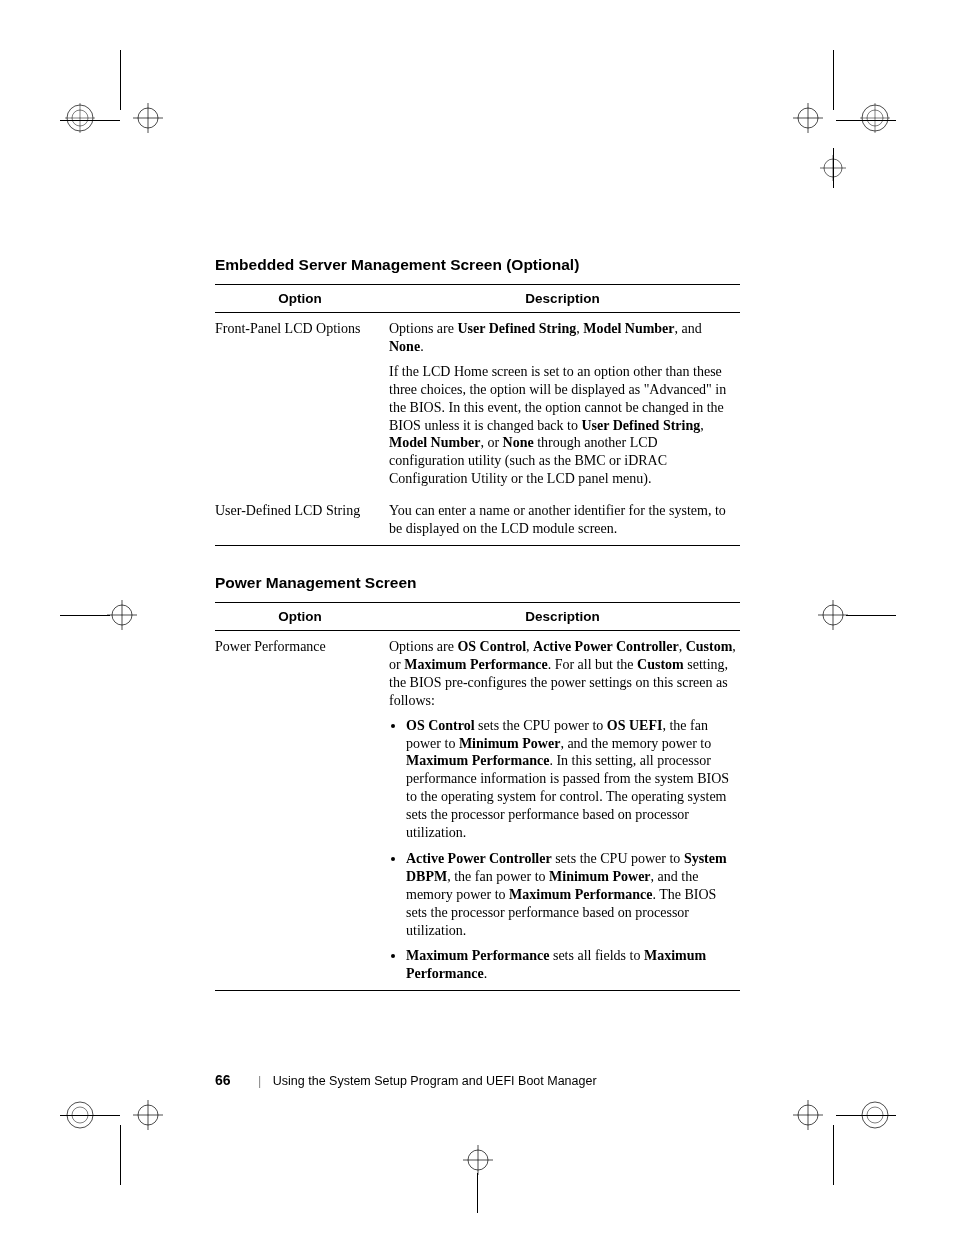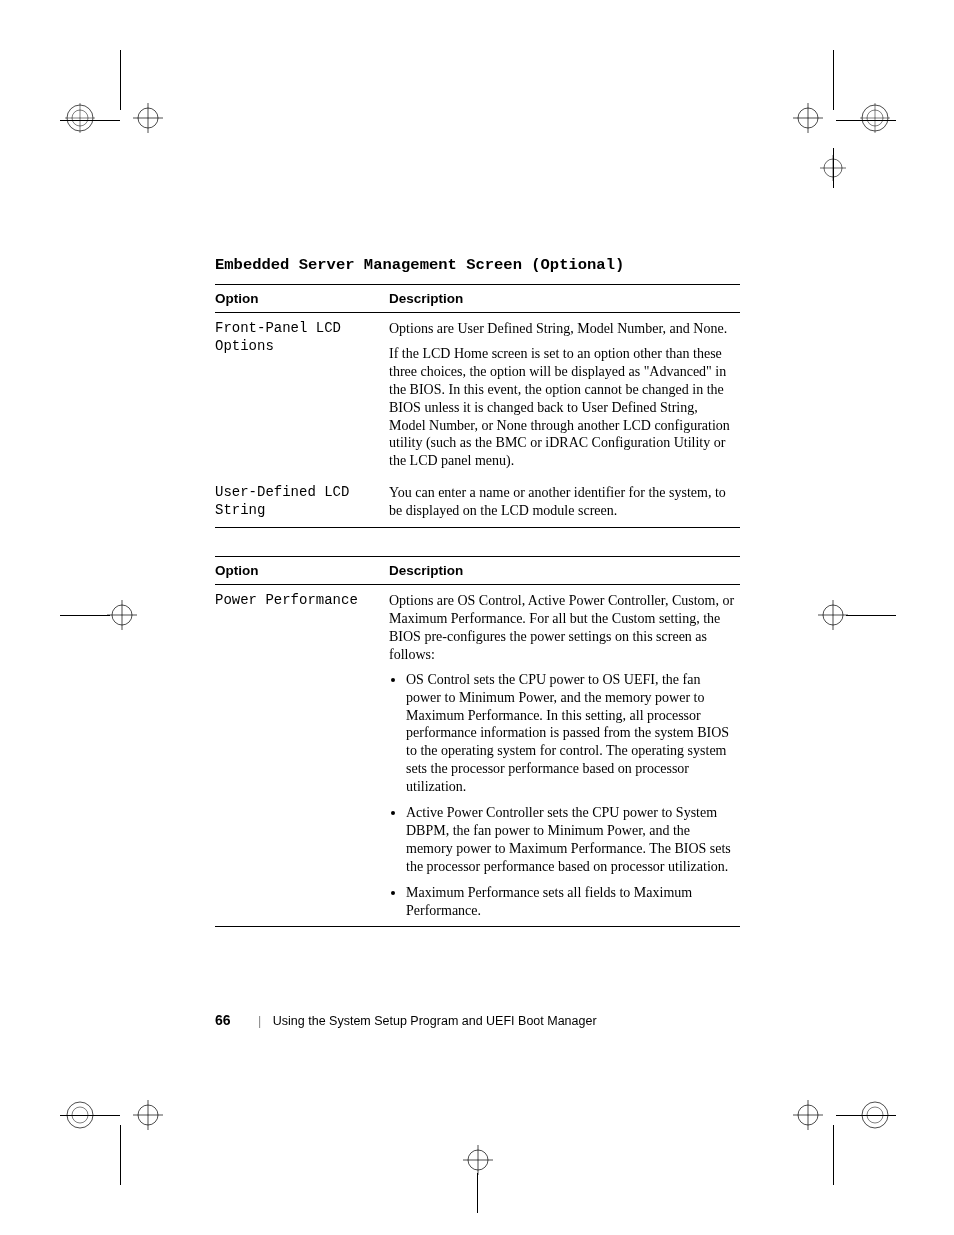--- a/index.html
+++ b/index.html
@@ -12,70 +12,70 @@
     height: 1235px;
     position: relative;
   }
   .page {
     position: absolute;
     left: 215px;
     top: 256px;
     width: 525px;
   }
   h2 {
-    font-family: Liberation Mono, monospace;
+    font-family: Liberation Sans, sans-serif;
     font-weight: bold;
     font-size: 15.5px;
     margin: 0 0 10px 0;
   }
   table {
     width: 100%;
     border-collapse: collapse;
     font-size: 14px;
     margin-bottom: 28px;
   }
   thead th {
     font-family: Helvetica, Arial, sans-serif;
     font-weight: bold;
     font-size: 13.5px;
-    text-align: left;
+    text-align: center;
     border-top: 1.5px solid #000;
     border-bottom: 1px solid #000;
     padding: 6px 4px 6px 0;
     vertical-align: top;
   }
   tbody tr:last-child td {
     border-bottom: 1px solid #000;
   }
   td {
     vertical-align: top;
     padding: 7px 4px 7px 0;
     line-height: 1.28;
   }
   td.opt {
     width: 170px;
-    font-family: Liberation Mono, monospace;
+    font-family: Liberation Serif, serif;
   }
   td.desc p {
     margin: 0 0 7px 0;
   }
   td.desc p:last-child { margin-bottom: 0; }
   td.desc ul {
     margin: 0;
     padding-left: 17px;
   }
   td.desc li {
     margin: 0 0 8px 0;
   }
   td.desc li:last-child { margin-bottom: 0; }
-  b { font-weight: normal; }
+  b { font-weight: bold; }
   .footer {
     position: absolute;
     left: 215px;
-    top: 1012px;
+    top: 1072px;
     font-family: Helvetica, Arial, sans-serif;
     font-size: 12.5px;
     color: #000;
     text-align: center;
   }
   .footer .pg {
     font-weight: bold;
     font-size: 14px;
     margin-right: 24px;
   }
@@ -239,20 +239,21 @@
       </tr>
       <tr>
         <td class="opt">User-Defined LCD String</td>
         <td class="desc">
             <p>You can enter a name or another identifier for the system, to be displayed on the LCD module screen.</p>
           </td>
       </tr>
     </tbody>
   </table>
 
+  <h2>Power Management Screen</h2>
   <table>
     <thead>
       <tr>
         <th>Option</th>
         <th>Description</th>
       </tr>
     </thead>
     <tbody>
       <tr>
         <td class="opt">Power Performance</td>

